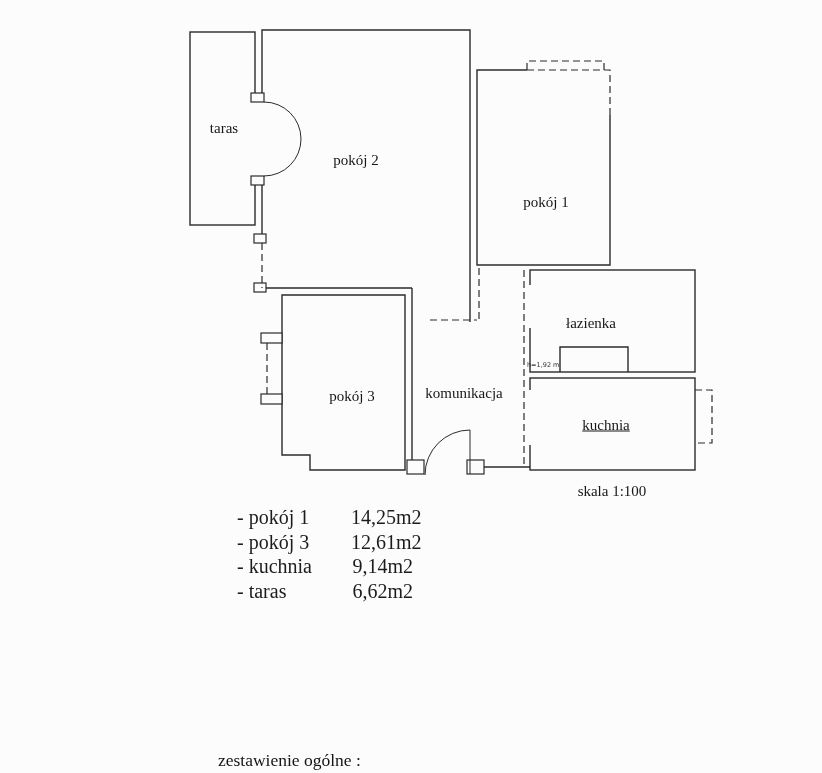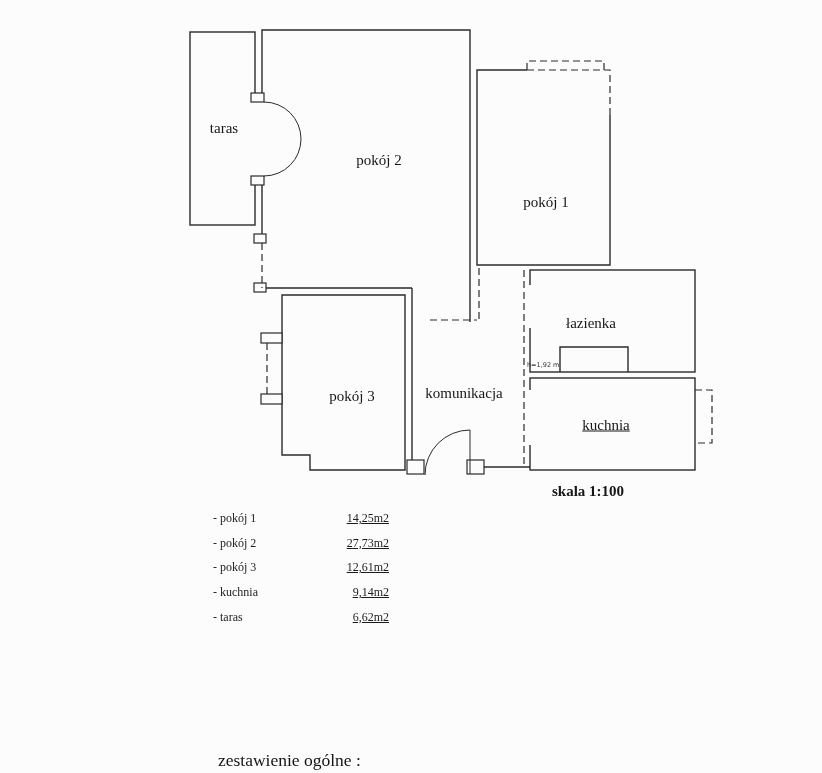--- a/index.html
+++ b/index.html
@@ -26,55 +26,53 @@
     transform: translate(-50%, -50%);
     font-size: 15px;
     white-space: nowrap;
     color: #161616;
   }
   .scale-label {
     position: absolute;
     left: 552px;
     top: 483px;
     width: 120px;
-    text-align: left;
+    text-align: center;
     font-size: 15px;
     color: #161616;
-    font-weight: bold;
   }
   .height-note {
     position: absolute;
     left: 527px;
     top: 361px;
     font-size: 6.5px;
     font-family: "DejaVu Sans", sans-serif;
     color: #333;
     white-space: nowrap;
   }
   .legend {
     position: absolute;
     left: 213px;
     top: 506px;
   }
   .legend-row {
     display: flex;
-    align-items: center;
     height: 24.7px;
     width: 176px;
-    font-size: 12px;
+    font-size: 20px;
+    margin-left: 24px;
   }
   .legend-label {
     flex: 0 0 114px;
     white-space: nowrap;
   }
   .legend-value {
     flex: 1;
     text-align: right;
     white-space: nowrap;
-    text-decoration: underline;
   }
   .summary {
     position: absolute;
     left: 218px;
     top: 689px;
     font-size: 17.5px;
     line-height: 28.5px;
     white-space: pre;
     color: #141414;
   }
@@ -131,39 +129,35 @@
       <path d="M 479 268 L 479 322"></path>
       <path d="M 524 270 L 524 465"></path>
       <path d="M 527 70 L 527 61 L 604 61 L 604 70"></path>
       <path d="M 527 70 L 604 70"></path>
       <path d="M 604 70 L 610 70 L 610 115"></path>
       <path d="M 695 390 L 712 390 L 712 443 L 695 443"></path>
     </g>
   </svg>
 
   <div class="room-label" style="left:224px; top:128px;">taras</div>
-  <div class="room-label" style="left:379px; top:160px;">pokój 2</div>
+  <div class="room-label" style="left:356px; top:160px;">pokój 2</div>
   <div class="room-label" style="left:546px; top:166px;margin-top:36px;">pokój 1</div>
   <div class="room-label" style="left:591px; top:323px;text-align:right;">łazienka</div>
   <div class="room-label" style="left:352px; top:396px;">pokój 3</div>
   <div class="room-label" style="left:464px; top:393px;">komunikacja</div>
   <div class="room-label" style="left:606px; top:425px;text-decoration:underline;">kuchnia</div>
 
   <div class="height-note">h=1,92 m</div>
 
   <div class="scale-label">skala 1:100</div>
 
   <div class="legend">
     <div class="legend-row">
       <span class="legend-label">- pokój 1</span>
       <span class="legend-value">14,25m2</span>
-    </div>
-    <div class="legend-row">
-      <span class="legend-label">- pokój 2</span>
-      <span class="legend-value">27,73m2</span>
     </div>
     <div class="legend-row">
       <span class="legend-label">- pokój 3</span>
       <span class="legend-value">12,61m2</span>
     </div>
     <div class="legend-row">
       <span class="legend-label">- kuchnia</span>
       <span class="legend-value">9,14m2</span>
     </div>
     <div class="legend-row">

